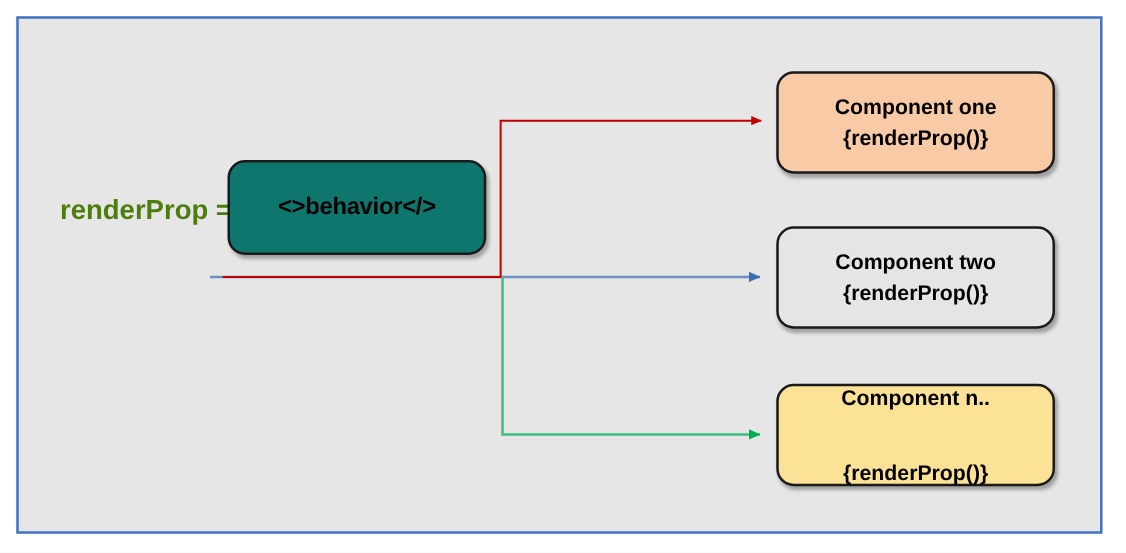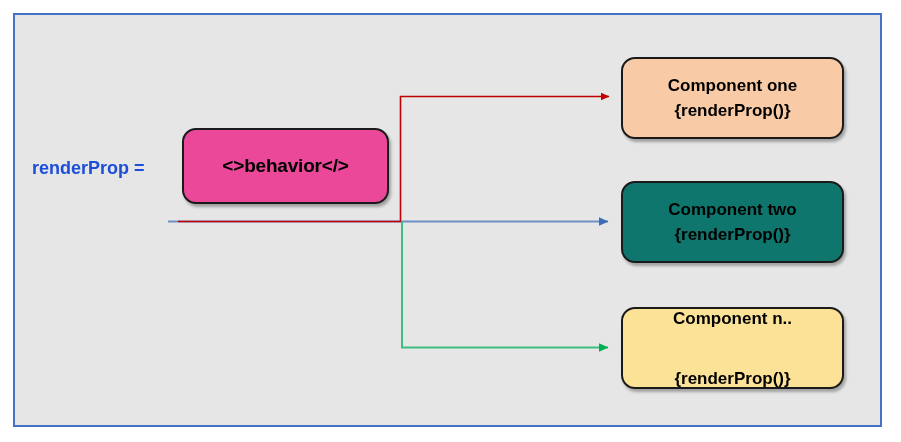--- a/index.html
+++ b/index.html
@@ -35,29 +35,29 @@
     position: absolute;
     left: 0;
     top: 0;
     width: 901px;
     height: 442px;
     pointer-events: none;
   }
   
   .prop-label {
     position: absolute;
-    left: 32px;
+    left: 48px;
     top: 155px;
     width: 140px;
     height: 26px;
     line-height: 26px;
     text-align: left;
-    font-size: 18px;
+    font-size: 22px;
     font-weight: bold;
-    color: #1d4ed8;
+    color: #4d7c0f;
     white-space: nowrap;
   }
   
   .node {
     position: absolute;
     box-sizing: border-box;
     border: 2px solid #1a1a1a;
     border-radius: 14px;
     display: flex;
     flex-direction: column;
@@ -111,30 +111,30 @@
 
     <path d="M168,221.5 L608,221.5" fill="none" stroke="#6F8FC4" stroke-width="2" marker-end="url(#ah-blue)"></path>
 
     <path d="M178,221.5 L400.5,221.5 L400.5,96.5 L609,96.5" fill="none" stroke="#C00000" stroke-width="1.6" marker-end="url(#ah-red)"></path>
 
     <path d="M402,221.5 L402,347.5 L608,347.5" fill="none" stroke="#3DBE80" stroke-width="2" marker-end="url(#ah-green)"></path>
   </svg>
 
   <div class="prop-label">renderProp =</div>
 
-  <div class="node node-behavior" id="node-behavior" style="background: #ec4899; border-color: rgb(26, 26, 26);">
+  <div class="node node-behavior" id="node-behavior" style="background: #0f766e; border-color: rgb(26, 26, 26);">
     <span class="node-line">&lt;&gt;behavior&lt;/&gt;</span>
   </div>
 
   <div class="node node-component node-one" id="node-component-one" style="background: rgb(248, 203, 166); border-color: rgb(26, 26, 26);">
     <span class="node-line">Component one</span>
     <span class="node-line">{renderProp()}</span>
   </div>
 
-  <div class="node node-component node-two" id="node-component-two" style="background: #0f766e; border-color: rgb(26, 26, 26);">
+  <div class="node node-component node-two" id="node-component-two" style="background: #e5e5e5; border-color: rgb(26, 26, 26);">
     <span class="node-line">Component two</span>
     <span class="node-line">{renderProp()}</span>
   </div>
 
   <div class="node node-component node-n" id="node-component-n" style="background: rgb(252, 226, 150); border-color: rgb(26, 26, 26);">
     <span class="node-line">Component n..</span>
     <span class="node-line">{renderProp()}</span>
   </div>
 
 </div>

